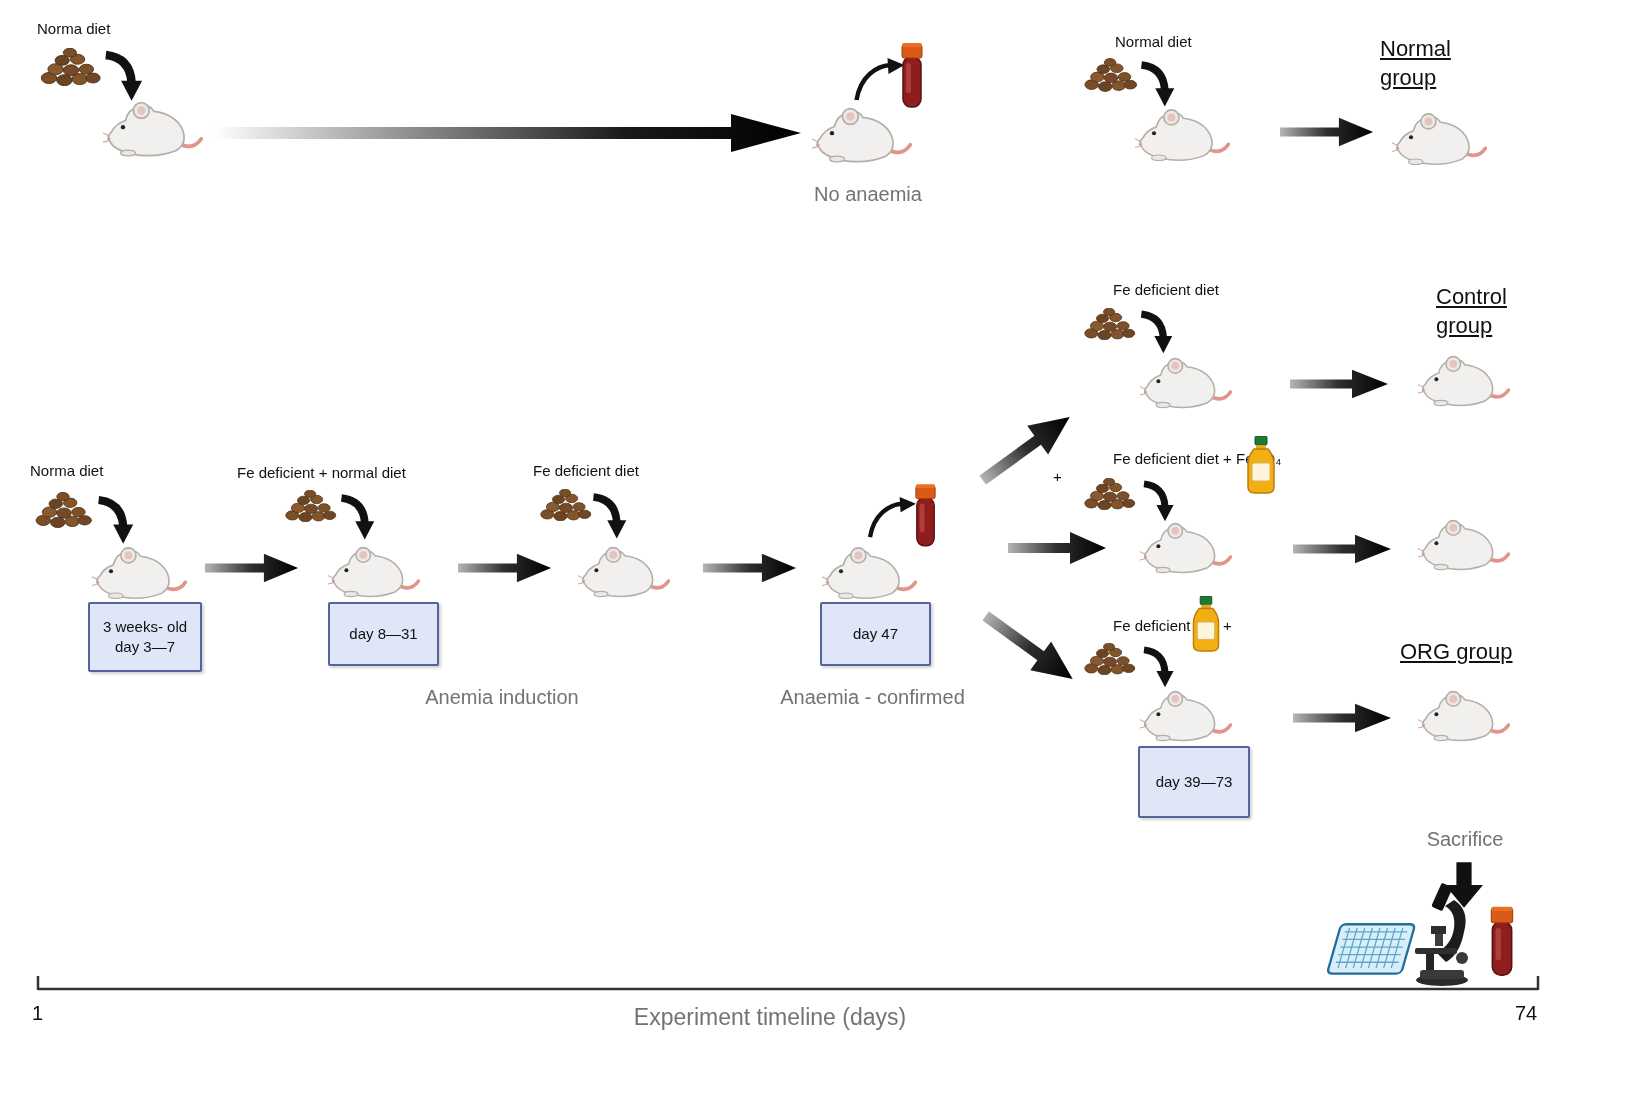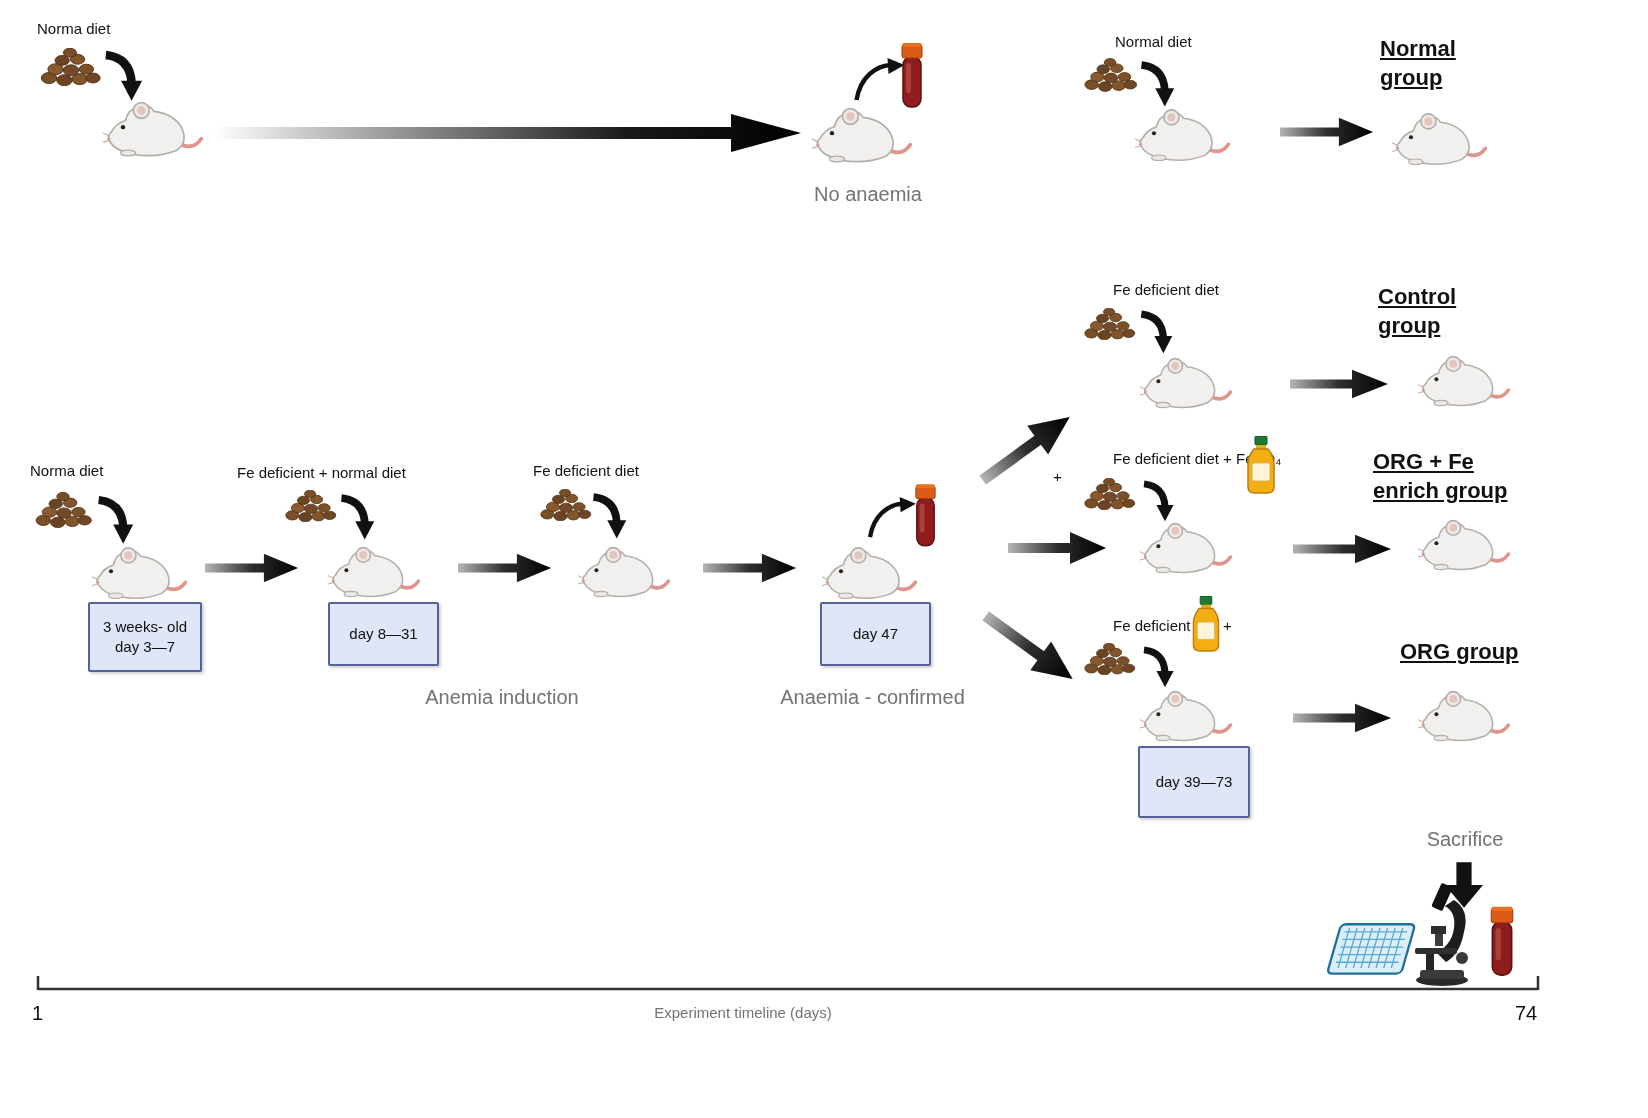--- a/index.html
+++ b/index.html
@@ -1,21 +1,21 @@
 <!DOCTYPE html>
 <html><head>
 <meta charset="utf-8">
 <style>
   html,body{margin:0;padding:0;background:#fff;}
   .stage{position:relative;width:1648px;height:1118px;background:#ffffff;
          font-family:"Liberation Sans", sans-serif;color:#111;overflow:hidden;}
   .abs{position:absolute;}
   .lbl{font-size:15px;white-space:nowrap;color:#111;}
   .caption{font-size:20px;text-align:center;color:#737373;}
-  .group{font-size:22px;font-weight:700;text-decoration:underline;
+  .group{font-size:22px;font-weight:400;text-decoration:underline;
          white-space:pre-line;line-height:1.3;color:#111;}
   .daybox{background:#dfe6f7;border:2px solid #55639a;border-radius:2px;
           display:flex;align-items:center;justify-content:center;text-align:center;
           font-size:15px;line-height:1.35;white-space:pre-line;
           box-shadow:2px 2px 3px rgba(0,0,0,0.18);}
   .tick-num{font-size:20px;color:#111;}
   svg.icon{display:block;width:100%;height:100%;}
 </style>
 </head>
 <body>
@@ -318,21 +318,21 @@
   <div class="abs" style="left:1290px;top:368px;width:100px;height:32px">
       <svg class="icon">
         <use href="#sym-short-arrow" fill="url(#gradShort)"></use>
       </svg>
     </div>
   <div class="abs" style="left:1418px;top:348px;width:92px;height:64px">
       <svg class="icon">
         <use href="#sym-mouse"></use>
       </svg>
     </div>
-  <div class="abs group" style="left:1378px;top:283px">Control 
+  <div class="abs group" style="left:1436px;top:283px">Control 
 group</div>
 
   <div class="abs lbl" style="left:1113px;top:450px">Fe deficient diet + FeSO₄</div>
   <div class="abs lbl" style="left:1053px;top:468px">+</div>
   <div class="abs" style="left:1082px;top:478px;width:56px;height:32px">
       <svg class="icon">
         <use href="#sym-pellets"></use>
       </svg>
     </div>
   <div class="abs" style="left:1242px;top:436px;width:38px;height:58px">
@@ -353,22 +353,20 @@
   <div class="abs" style="left:1293px;top:533px;width:100px;height:32px">
       <svg class="icon">
         <use href="#sym-short-arrow" fill="url(#gradShort)"></use>
       </svg>
     </div>
   <div class="abs" style="left:1418px;top:512px;width:92px;height:64px">
       <svg class="icon">
         <use href="#sym-mouse"></use>
       </svg>
     </div>
-  <div class="abs group" style="left:1373px;top:448px">ORG + Fe
-enrich group</div>
 
   <div class="abs lbl" style="left:1113px;top:617px">Fe deficient diet +</div>
   <div class="abs" style="left:1188px;top:596px;width:36px;height:56px">
       <svg class="icon">
         <use href="#sym-bottle"></use>
       </svg>
     </div>
   <div class="abs" style="left:1082px;top:643px;width:56px;height:32px">
       <svg class="icon">
         <use href="#sym-pellets"></use>
@@ -419,15 +417,15 @@
       </svg>
     </div>
 
   <div class="abs" style="left:36px;top:974px;width:1504px;height:20px">
     <svg class="icon" viewBox="0 0 1504 20" preserveAspectRatio="none">
       <path d="M2 2 V16 M1502 2 V16 M2 15 H1502" stroke="#333" stroke-width="2.5" fill="none"></path>
     </svg>
   </div>
   <div class="abs tick-num" style="left:32px;top:1002px">1</div>
   <div class="abs tick-num" style="left:1515px;top:1002px">74</div>
-  <div class="abs caption" style="left:573px;top:1004px;width:340px;font-size:15px">Experiment timeline (days)</div>
+  <div class="abs caption" style="left:600px;top:1004px;width:340px;font-size:23px">Experiment timeline (days)</div>
 
 </div>
 
 </body></html>

